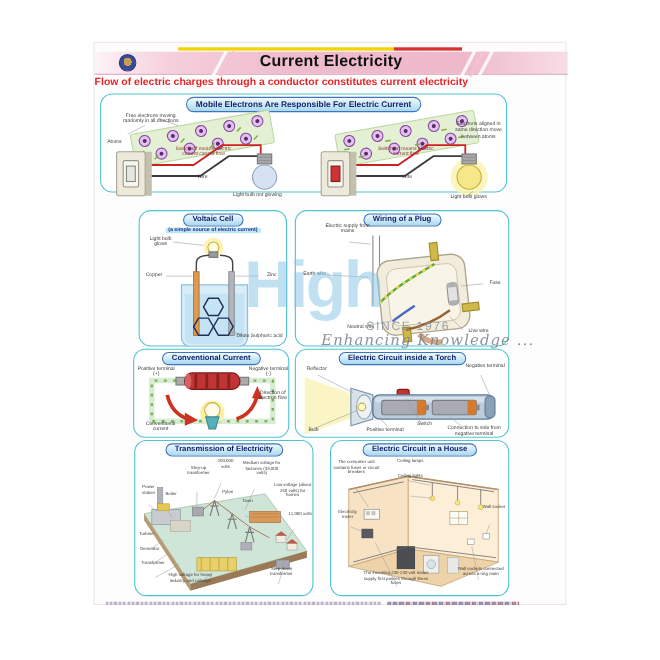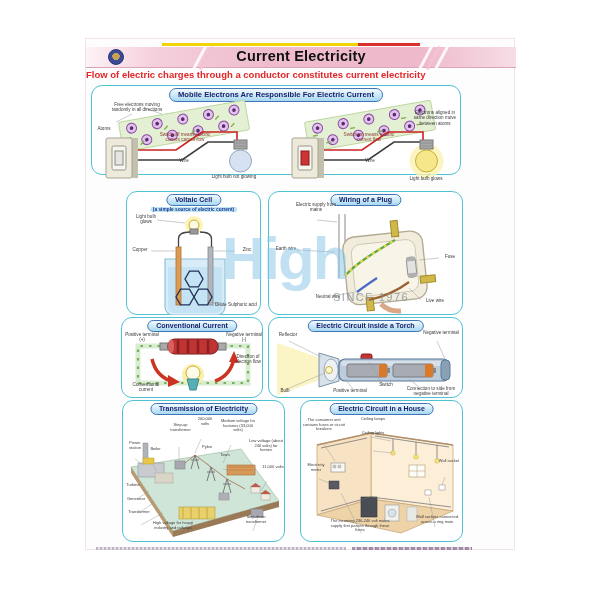--- a/index.html
+++ b/index.html
@@ -392,16 +392,17 @@
     <div class="lbl xs" style="left:58px;top:16px;width:28px;">Ceiling lamps</div>
     <div class="lbl xs" style="left:58px;top:30px;width:28px;">Ceiling lights</div>
     <div class="lbl xs" style="left:2px;top:62px;width:26px;">Electricity meter</div>
     <div class="lbl xs" style="left:136px;top:58px;width:24px;">Wall socket</div>
     <div class="lbl xs" style="left:26px;top:118px;width:66px;">The incoming 230-240 volt mains supply first passes through these fuses</div>
     <div class="lbl xs" style="left:112px;top:114px;width:48px;">Wall sockets connected across a ring main</div>
   </section>
 
   <div class="wm wm-brand">High</div>
   <div class="wm wm-since">SINCE 1976</div>
+  <div class="wm wm-tag">Enhancing Knowledge ...</div>
 
   <div class="fstrip f1"></div>
   <div class="fstrip f2"></div>
 </div>
 
 </body></html>

